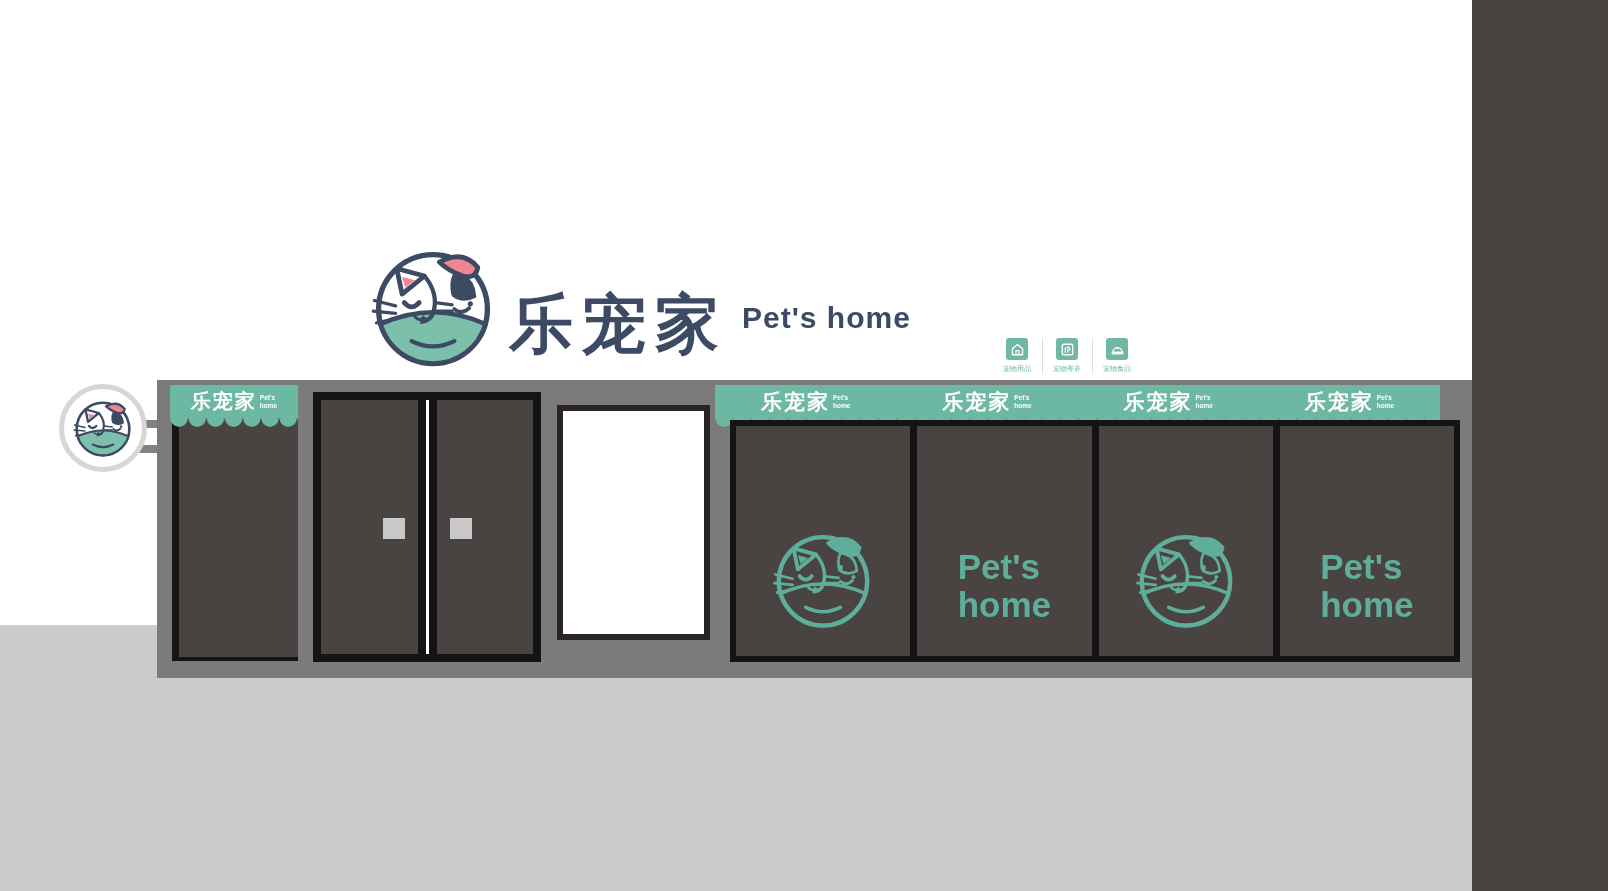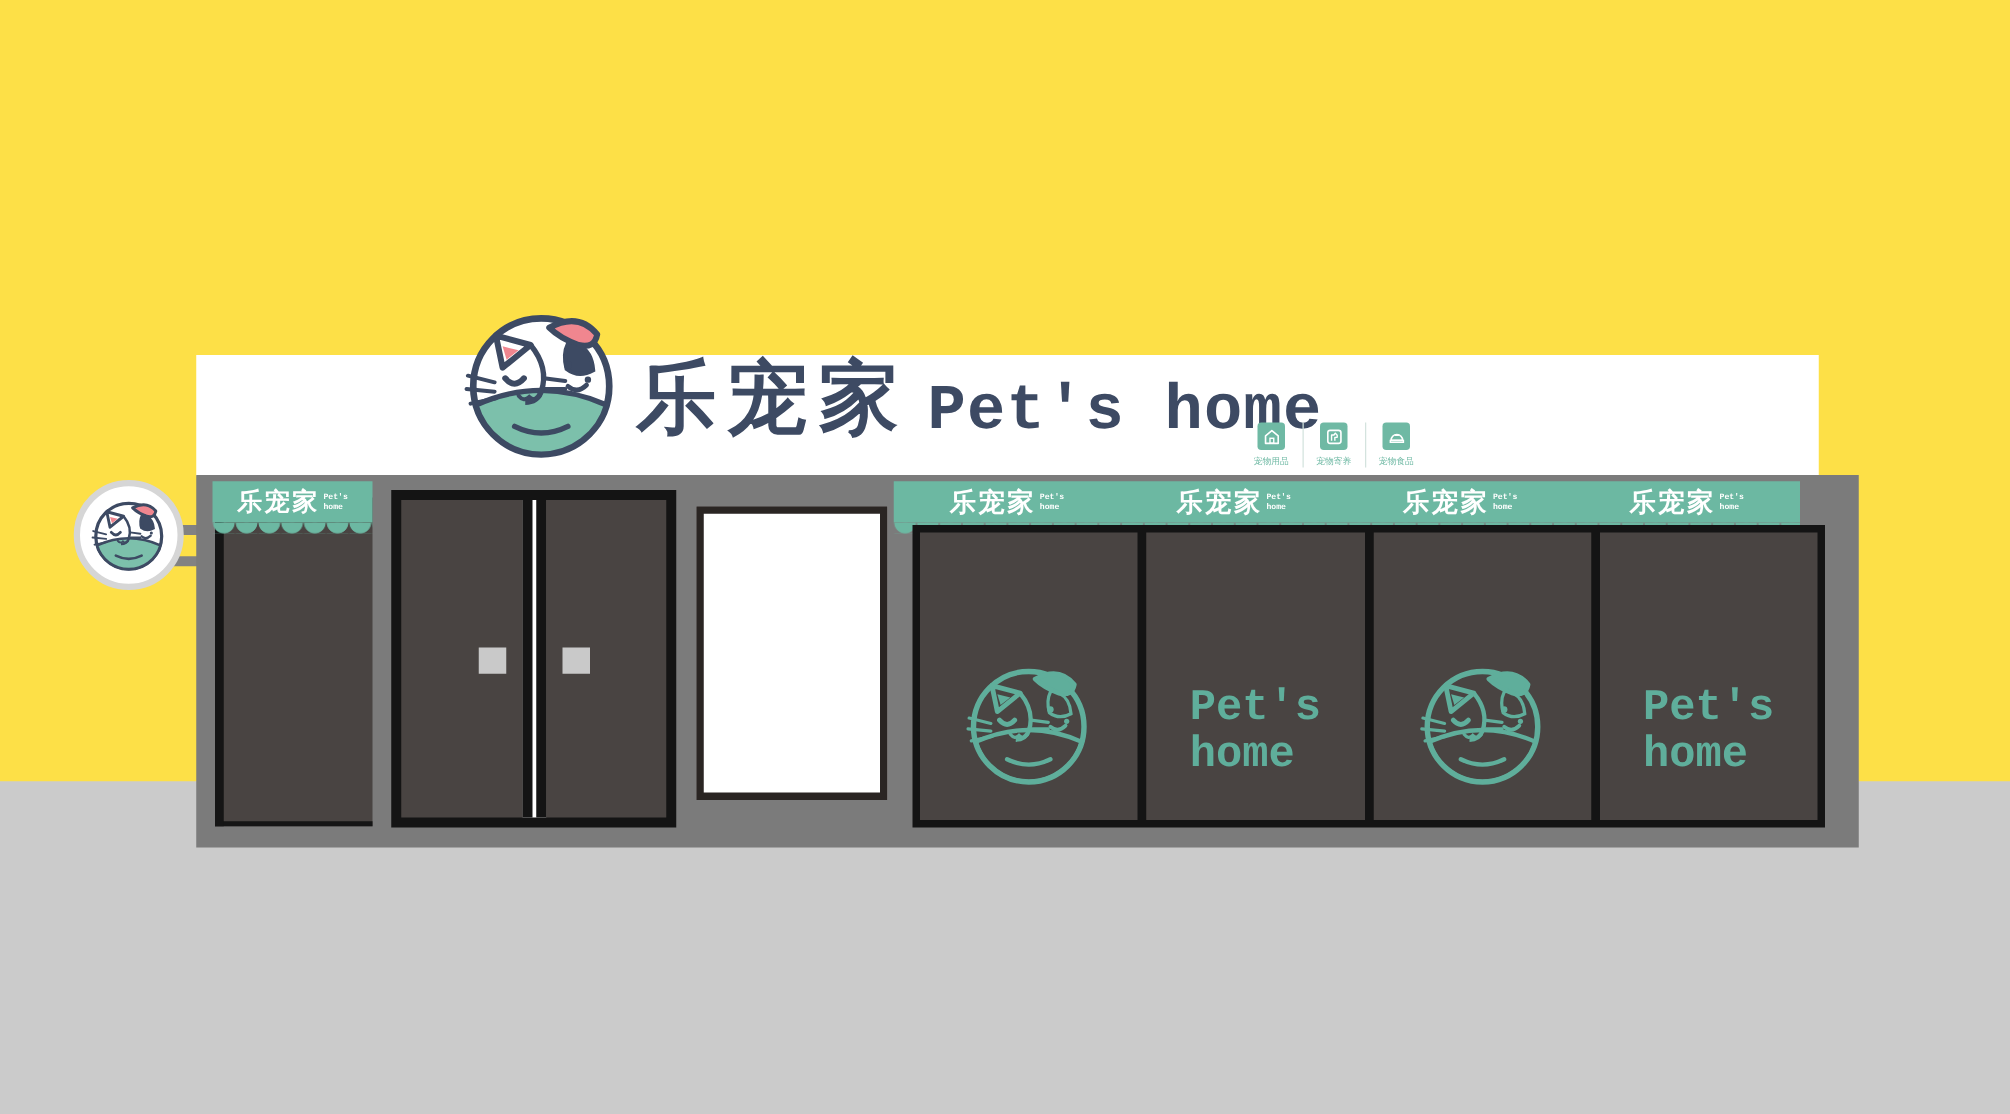--- a/index.html
+++ b/index.html
@@ -1,30 +1,30 @@
 <!DOCTYPE html>
 <html><head>
 <meta charset="utf-8">
 <title>乐宠家 Pet's home</title>
 <style>
   html,body{margin:0;padding:0;background:#474140;}
-  .stage{position:relative;width:1608px;height:891px;background:#fde047;overflow:hidden;
-         font-family:Liberation Mono, monospace;}
+  .stage{position:relative;width:1472px;height:891px;background:#ffffff;overflow:hidden;
+         font-family:Liberation Sans, sans-serif;}
   .ground{position:absolute;left:0;top:625px;width:1608px;height:266px;background:#cbcbcb;}
 
   
   .logo-color{--ln:#3d4a63;--fb:#ffffff;--body:#7cc0ab;--face:#ffffff;--ear:#f0868f;--patch:#3d4a63;}
   .logo-outline{--ln:#5fae9b;--fb:transparent;--body:transparent;--face:transparent;--ear:#5fae9b;--patch:transparent;}
 
   
   .signboard{position:absolute;left:157px;top:284px;width:1298px;height:97px;background:#ffffff;}
   .sign-logo{position:absolute;left:212px;top:-37px;width:128px;height:122px;}
   .sign-cn{position:absolute;left:352px;top:2px;font-size:64px;font-weight:700;letter-spacing:9px;
            color:#3d4a63;line-height:1.2;}
-  .sign-en{position:absolute;left:585px;top:17px;font-size:51px;font-weight:700;letter-spacing:1px;
+  .sign-en{position:absolute;left:585px;top:17px;font-size:30px;font-weight:700;letter-spacing:1px;
            color:#3d4a63;}
   .services{position:absolute;left:837px;top:54px;display:flex;align-items:flex-start;}
   .service{width:46px;display:flex;flex-direction:column;align-items:center;}
   .service-box{width:22px;height:22px;border-radius:3px;background:#6fb9a4;display:flex;
                align-items:center;justify-content:center;}
   .service-label{margin-top:4px;font-size:7px;color:#6fb9a4;white-space:nowrap;}
   .svc-divider{width:1px;height:36px;background:#d4e3de;margin:0 1.5px;}
 
   
   .facade{position:absolute;left:157px;top:380px;width:1330px;height:298px;background:#7b7b7b;}

